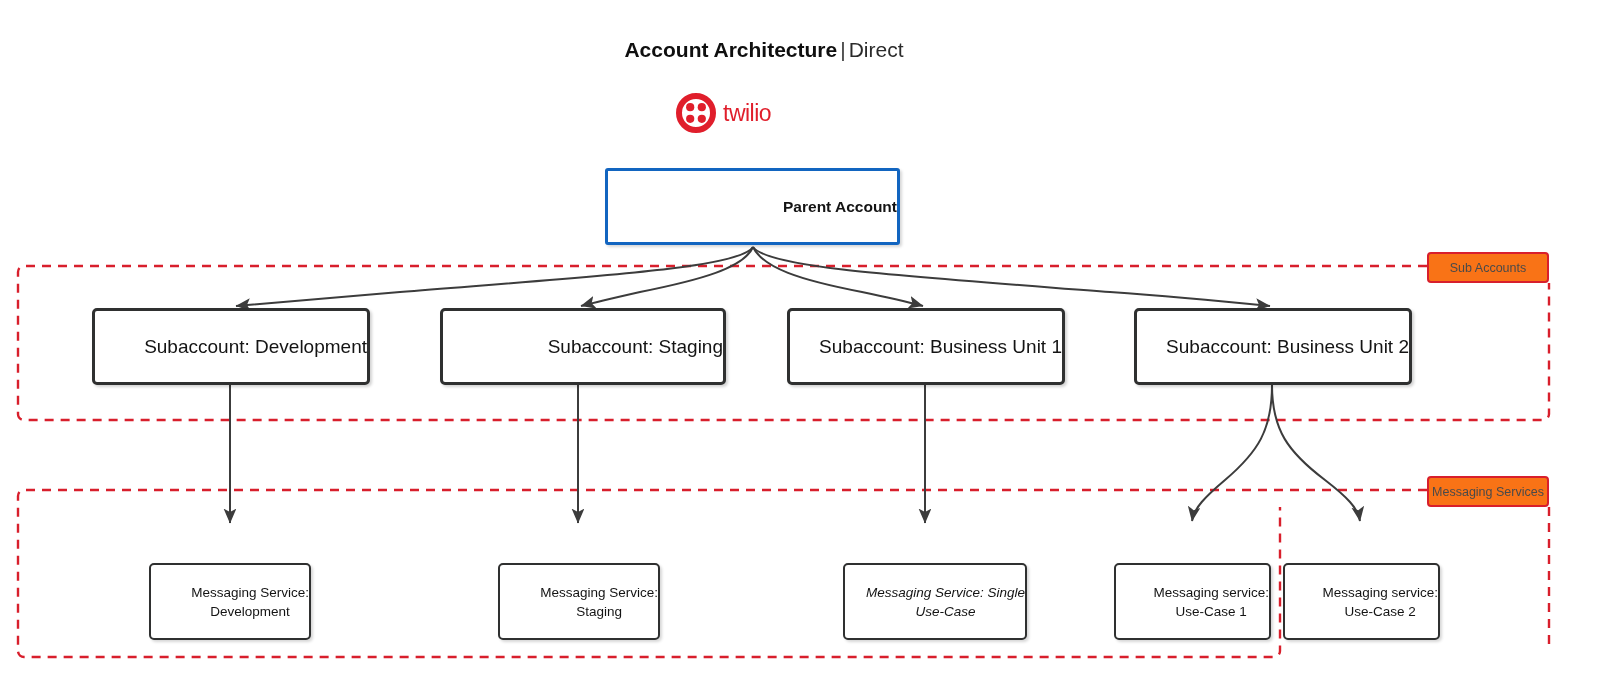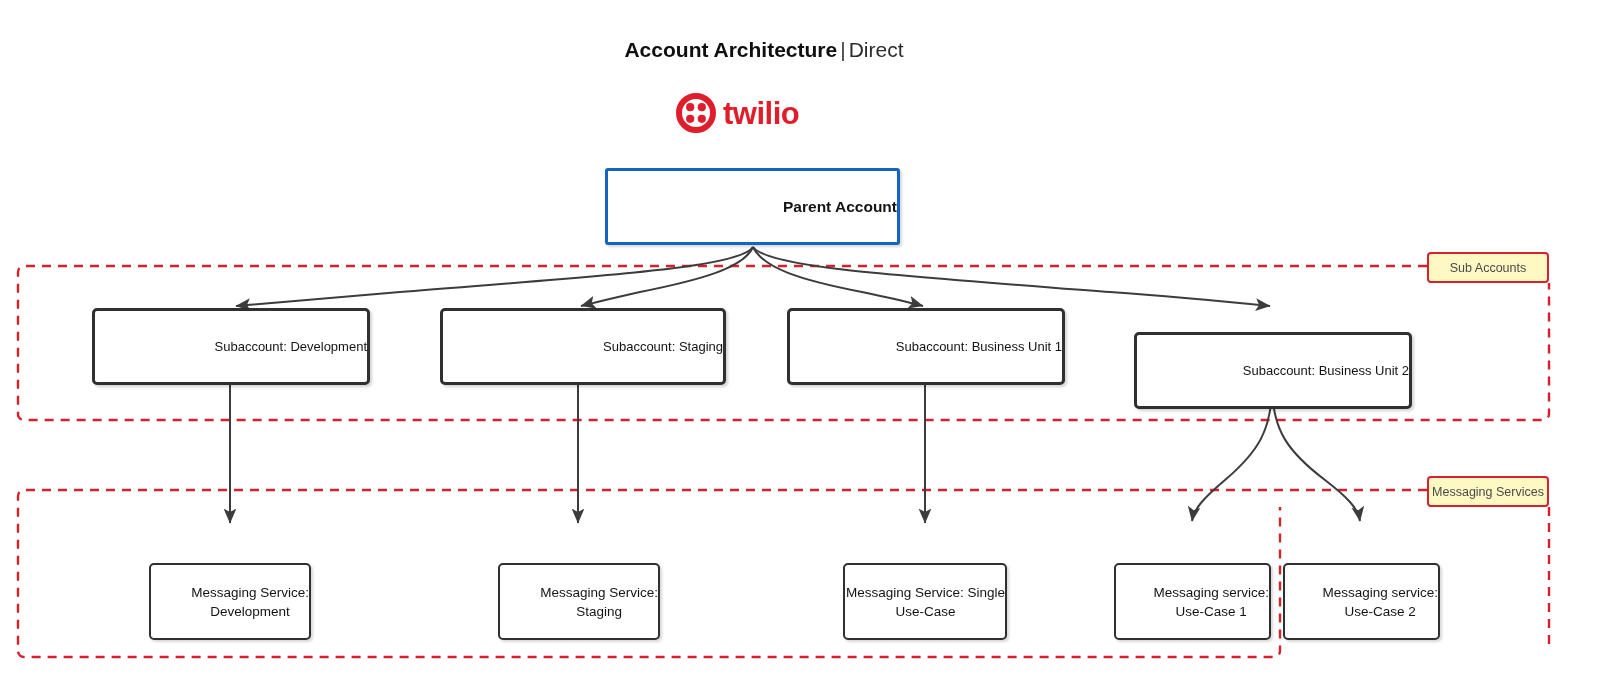--- a/index.html
+++ b/index.html
@@ -52,42 +52,42 @@
     left: 676px;
     top: 93px;
     width: 132px;
     height: 40px;
     display: flex;
     align-items: center;
     gap: 7px;
   }
   .logo-mark { width: 40px; height: 40px; display: block; }
   .logo-word {
-    font-size: 31px;
-    font-weight: bold;
+    font-size: 23px;
+    font-weight: normal;
     letter-spacing: -0.5px;
     line-height: 31px;
     color: #e01e2b;
   }
 
   
   #overlay {
     position: absolute;
     left: 0;
     top: 0;
     width: 1600px;
     height: 689px;
     pointer-events: none;
   }
 
   
   .group-label {
     position: absolute;
     box-sizing: border-box;
-    background: #fef9c3;
+    background: #f97316;
     border: 2px solid #d81f2c;
     border-radius: 4px;
     display: flex;
     align-items: center;
     justify-content: center;
     font-size: 12.5px;
     color: #4a4a4a;
     white-space: nowrap;
   }
 
@@ -105,21 +105,21 @@
     border: 3px solid #1265c0;
     border-radius: 3px;
     font-size: 15.5px;
     font-weight: bold;
     color: #141414;
     box-shadow: 2px 2px 3px rgba(0,0,0,0.16);
   }
   .node-sub {
     border: 3px solid #2f3030;
     border-radius: 5px;
-    font-size: 13px;
+    font-size: 19px;
     color: #141414;
     box-shadow: 2px 2px 3px rgba(0,0,0,0.18);
   }
   .node-svc {
     border: 2.5px solid #2f3030;
     border-radius: 5px;
     font-size: 13.5px;
     line-height: 19px;
     color: #141414;
     box-shadow: 2px 2px 3px rgba(0,0,0,0.16);
@@ -196,39 +196,39 @@
 
   <div class="node node-sub" style="left:92px; top:308px; width:278px; height:77px;">
     <span class="node-label">Subaccount: Development</span>
   </div>
   <div class="node node-sub" style="left:440px; top:308px; width:286px; height:77px;">
     <span class="node-label">Subaccount: Staging</span>
   </div>
   <div class="node node-sub" style="left:787px; top:308px; width:278px; height:77px;">
     <span class="node-label">Subaccount: Business Unit 1</span>
   </div>
-  <div class="node node-sub" style="left:1134px; top:308px; width:278px; height:77px;margin-top:24px;">
+  <div class="node node-sub" style="left:1134px; top:308px; width:278px; height:77px;">
     <span class="node-label">Subaccount: Business Unit 2</span>
   </div>
 
   <div class="node node-svc" style="left:149px; top:523px; width:162px; height:77px;">
     <span class="node-label">
       <span>Messaging Service:</span>
       <span class="l2">Development</span>
     </span>
   </div>
 
   <div class="node node-svc" style="left:498px; top:523px; width:162px; height:77px;">
     <span class="node-label">
       <span>Messaging Service:</span>
       <span class="l2">Staging</span>
     </span>
   </div>
 
-  <div class="node node-svc" style="left:843px; top:523px; width:164px; height:77px;">
+  <div class="node node-svc" style="left:843px; top:523px; width:184px; height:77px;font-style:italic;">
     <span class="node-label">
       <span>Messaging Service:  Single</span>
       <span class="l2">Use-Case</span>
     </span>
   </div>
 
   <div class="node node-svc" style="left:1114px; top:523px; width:157px; height:77px;">
     <span class="node-label">
       <span>Messaging service:</span>
       <span class="l2">Use-Case 1</span>

